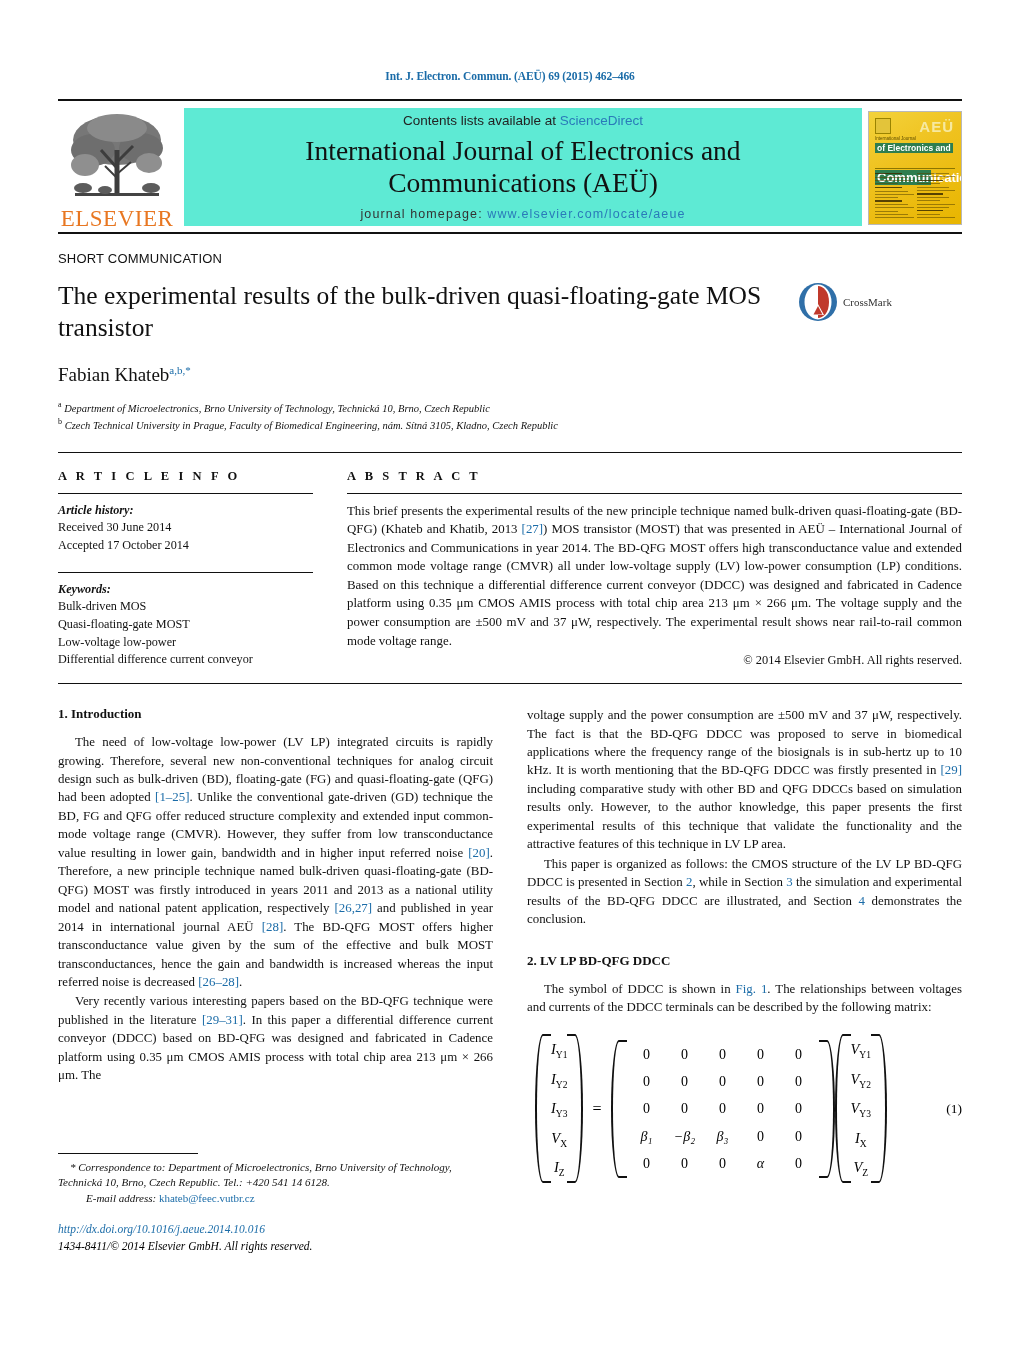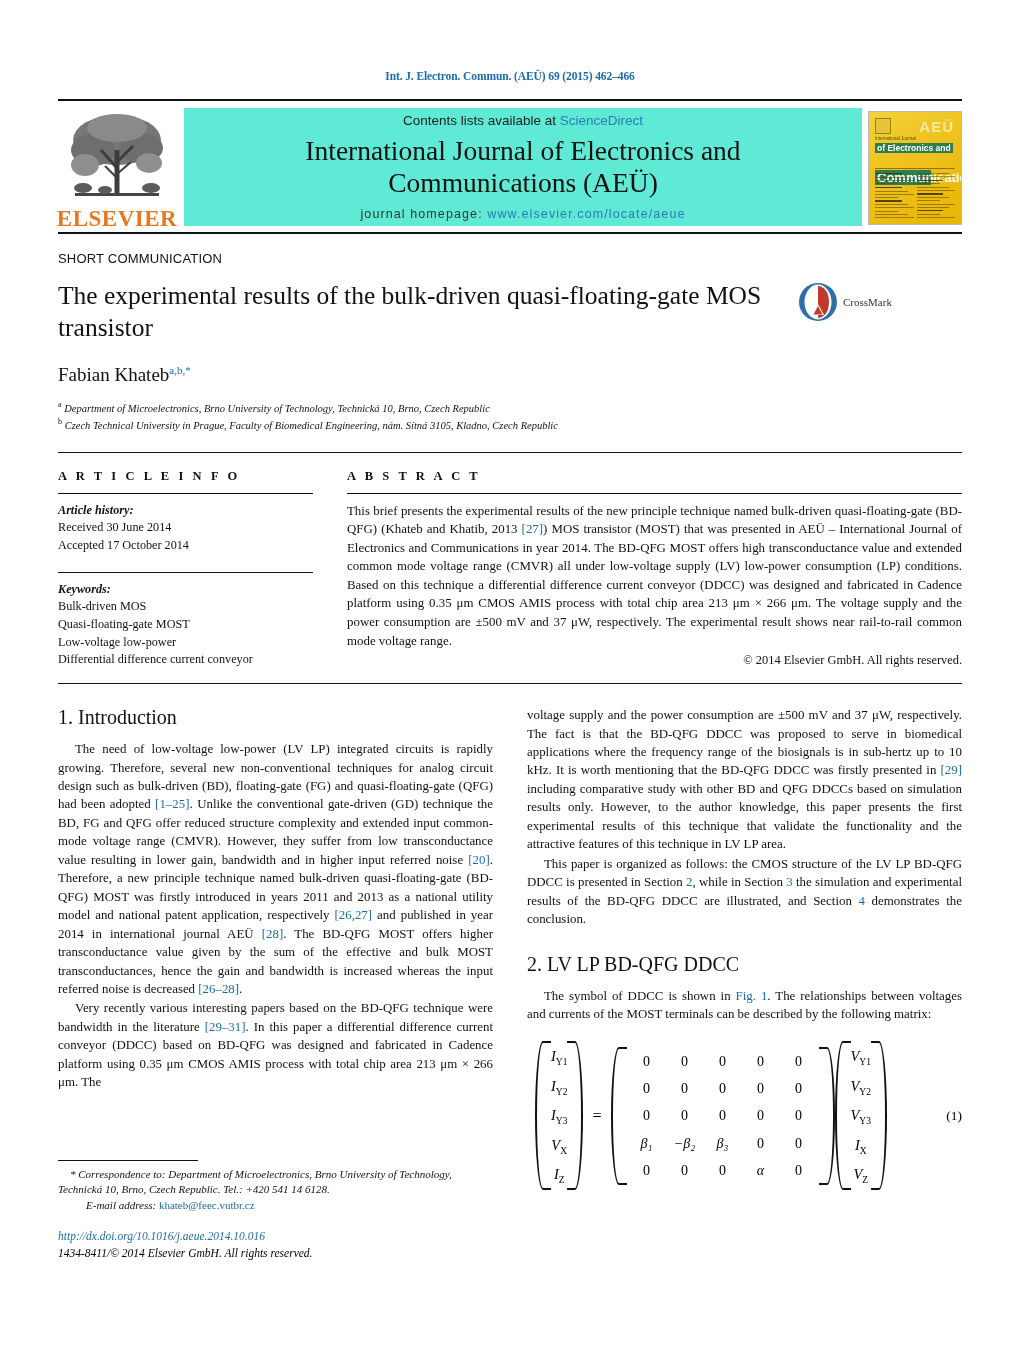--- a/index.html
+++ b/index.html
@@ -45,21 +45,20 @@
     padding: 3px 0 0 0;
   }
   .elsevier-logo {
     width: 118px;
     flex: 0 0 118px;
     display: flex;
     flex-direction: column;
     justify-content: flex-end;
     align-items: center;
     padding-bottom: 2px;
-    font-weight: bold;
   }
   .tree-svg { display:block; }
   .elsevier-word {
     font-family: "Liberation Serif", serif;
     color: #E87722;
     font-size: 23px;
     letter-spacing: 0.5px;
     line-height: 1;
     margin-top: 1px;
   }
@@ -223,22 +222,22 @@
   
   .body-cols {
     margin-top: 22px;
     display: flex;
     gap: 34px;
     position: relative;
   }
   .bcol { flex: 1 1 0; min-width: 0; position: relative; }
   .h2 {
     font-family: "Liberation Serif", serif;
-    font-weight: normal;
-    font-size: 20px;
+    font-weight: bold;
+    font-size: 13px;
     margin: 0 0 11px 0;
     color: #111;
   }
   .h2.spaced { margin-top: 24px; }
   .para {
     font-family: "Liberation Serif", serif;
     font-size: 12.9px;
     line-height: 1.43;
     text-align: justify;
     text-indent: 17px;
@@ -474,39 +473,39 @@
       <div class="abs-body"><span>This brief presents the experimental results of the new principle technique named bulk-driven quasi-floating-gate (BD-QFG) (Khateb and Khatib, 2013 </span><span class="ref">[27]</span><span>) MOS transistor (MOST) that was presented in AEÜ – International Journal of Electronics and Communications in year 2014. The BD-QFG MOST offers high transconductance value and extended common mode voltage range (CMVR) all under low-voltage supply (LV) low-power consumption (LP) conditions. Based on this technique a differential difference current conveyor (DDCC) was designed and fabricated in Cadence platform using 0.35 μm CMOS AMIS process with total chip area 213 μm × 266 μm. The voltage supply and the power consumption are ±500 mV and 37 μW, respectively. The experimental result shows near rail-to-rail common mode voltage range.</span></div>
       <div class="abs-copy">© 2014 Elsevier GmbH. All rights reserved.</div>
     </div>
   </div>
 
   <div class="body-cols">
 
     <div class="bcol" style="padding-bottom:185px;">
       <div class="h2">1.  Introduction</div>
       <p class="para"><span>The need of low-voltage low-power (LV LP) integrated circuits is rapidly growing. Therefore, several new non-conventional techniques for analog circuit design such as bulk-driven (BD), floating-gate (FG) and quasi-floating-gate (QFG) had been adopted </span><span class="ref">[1–25]</span><span>. Unlike the conventional gate-driven (GD) technique the BD, FG and QFG offer reduced structure complexity and extended input common-mode voltage range (CMVR). However, they suffer from low transconductance value resulting in lower gain, bandwidth and in higher input referred noise </span><span class="ref">[20]</span><span>. Therefore, a new principle technique named bulk-driven quasi-floating-gate (BD-QFG) MOST was firstly introduced in years 2011 and 2013 as a national utility model and national patent application, respectively </span><span class="ref">[26,27]</span><span> and published in year 2014 in international journal AEÜ </span><span class="ref">[28]</span><span>. The BD-QFG MOST offers higher transconductance value given by the sum of the effective and bulk MOST transconductances, hence the gain and bandwidth is increased whereas the input referred noise is decreased </span><span class="ref">[26–28]</span><span>.</span></p>
-      <p class="para"><span>Very recently various interesting papers based on the BD-QFG technique were bandwidth in the literature </span><span class="ref">[29–31]</span><span>. In this paper a differential difference current conveyor (DDCC) based on BD-QFG was designed and fabricated in Cadence platform using 0.35 μm CMOS AMIS process with total chip area 213 μm × 266 μm. The </span></p>
+      <p class="para"><span>Very recently various interesting papers based on the BD-QFG technique were published in the literature </span><span class="ref">[29–31]</span><span>. In this paper a differential difference current conveyor (DDCC) based on BD-QFG was designed and fabricated in Cadence platform using 0.35 μm CMOS AMIS process with total chip area 213 μm × 266 μm. The </span></p>
 
       <div class="footnote">
         <div class="fn-rule"></div>
         <div class="fn-text"><span class="it">*</span><span class="it"> Correspondence to: Department of Microelectronics, Brno University of Technology, Technická 10, Brno, Czech Republic. Tel.: +420 541 14 6128.</span></div>
         <div class="fn-text fn-mail"><span>E-mail address:</span> <span class="addr">khateb@feec.vutbr.cz</span></div>
         <div class="doi-block">
           <div class="doi">http://dx.doi.org/10.1016/j.aeue.2014.10.016</div>
           <div>1434-8411/© 2014 Elsevier GmbH. All rights reserved.</div>
         </div>
       </div>
     </div>
 
     <div class="bcol">
       <p class="para cont"><span>voltage supply and the power consumption are ±500 mV and 37 μW, respectively. The fact is that the BD-QFG DDCC was proposed to serve in biomedical applications where the frequency range of the biosignals is in sub-hertz up to 10 kHz. It is worth mentioning that the BD-QFG DDCC was firstly presented in </span><span class="ref">[29]</span><span> including comparative study with other BD and QFG DDCCs based on simulation results only. However, to the author knowledge, this paper presents the first experimental results of this technique that validate the functionality and the attractive features of this technique in LV LP area.</span></p>
       <p class="para"><span>This paper is organized as follows: the CMOS structure of the LV LP BD-QFG DDCC is presented in Section </span><span class="ref">2</span><span>, while in Section </span><span class="ref">3</span><span> the simulation and experimental results of the BD-QFG DDCC are illustrated, and Section </span><span class="ref">4</span><span> demonstrates the conclusion.</span></p>
 
       <div class="h2 spaced">2.  LV LP BD-QFG DDCC</div>
-      <p class="para"><span>The symbol of DDCC is shown in </span><span class="ref">Fig. 1</span><span>. The relationships between voltages and currents of the MOST terminals can be described by the following matrix:</span></p>
+      <p class="para"><span>The symbol of DDCC is shown in </span><span class="ref">Fig. 1</span><span>. The relationships between voltages and currents of the DDCC terminals can be described by the following matrix:</span></p>
 
       <div class="equation">
         <div class="vec">
           <span class="paren left"></span>
           <div class="vcells">
             <div class="vcell"><span>I</span><sub>Y1</sub></div>
             <div class="vcell"><span>I</span><sub>Y2</sub></div>
             <div class="vcell"><span>I</span><sub>Y3</sub></div>
             <div class="vcell"><span>V</span><sub>X</sub></div>
             <div class="vcell"><span>I</span><sub>Z</sub></div>

